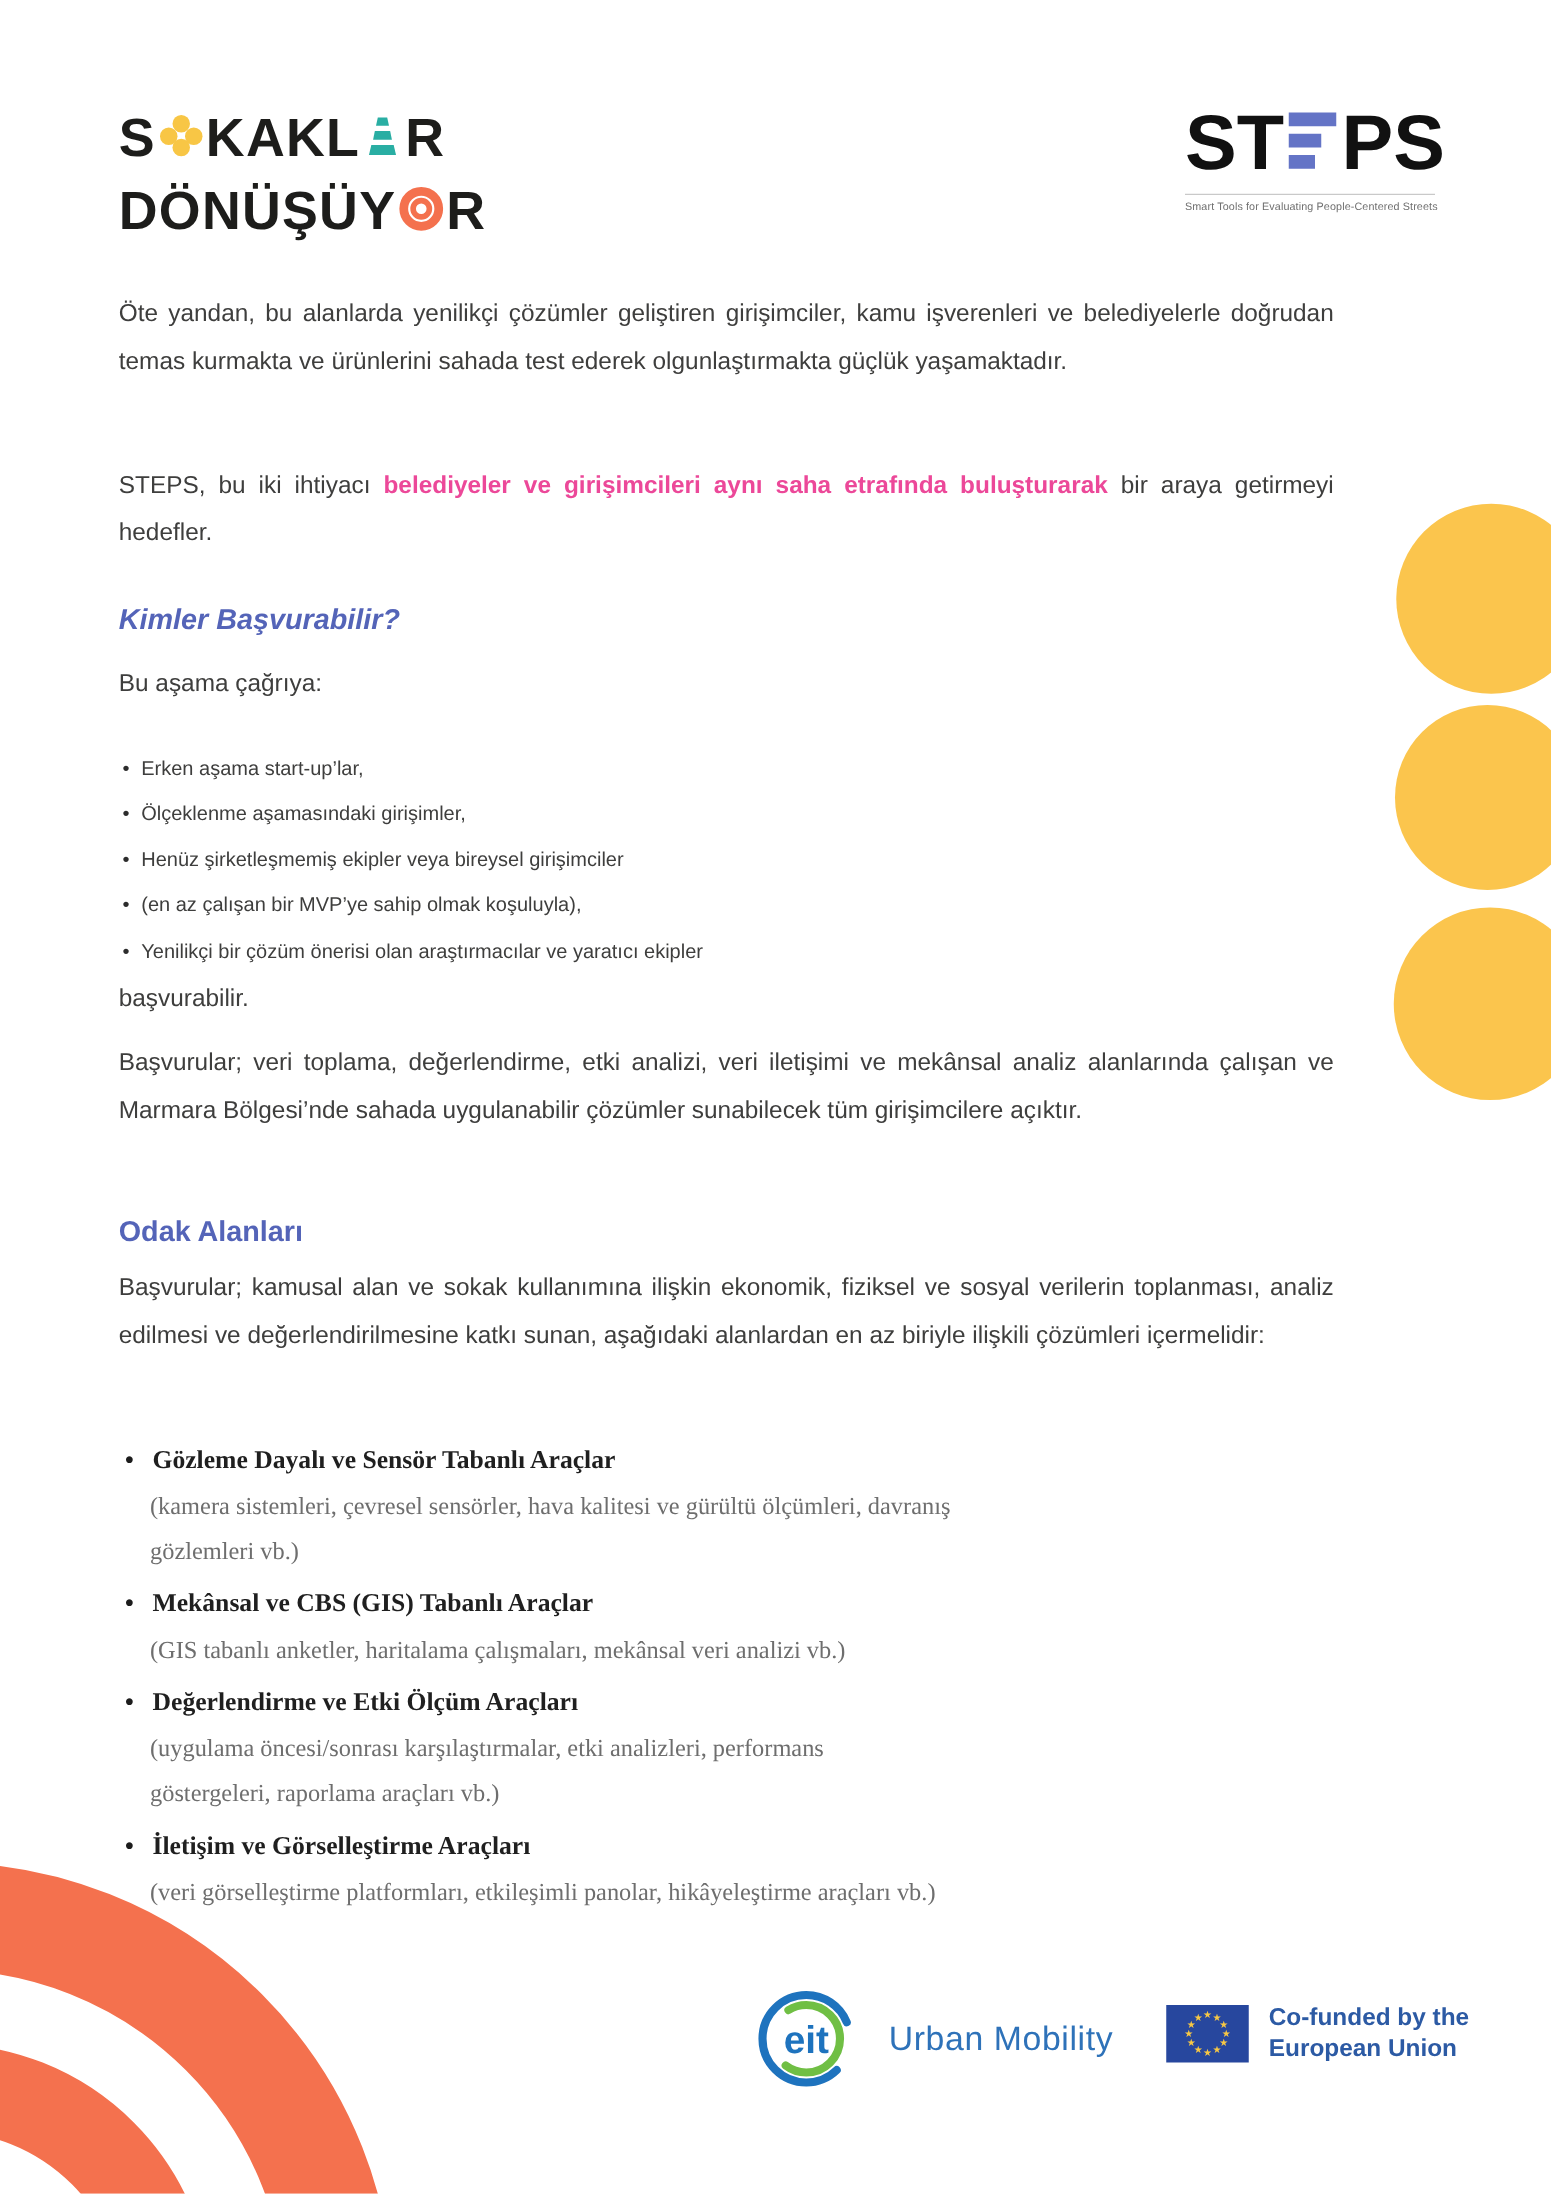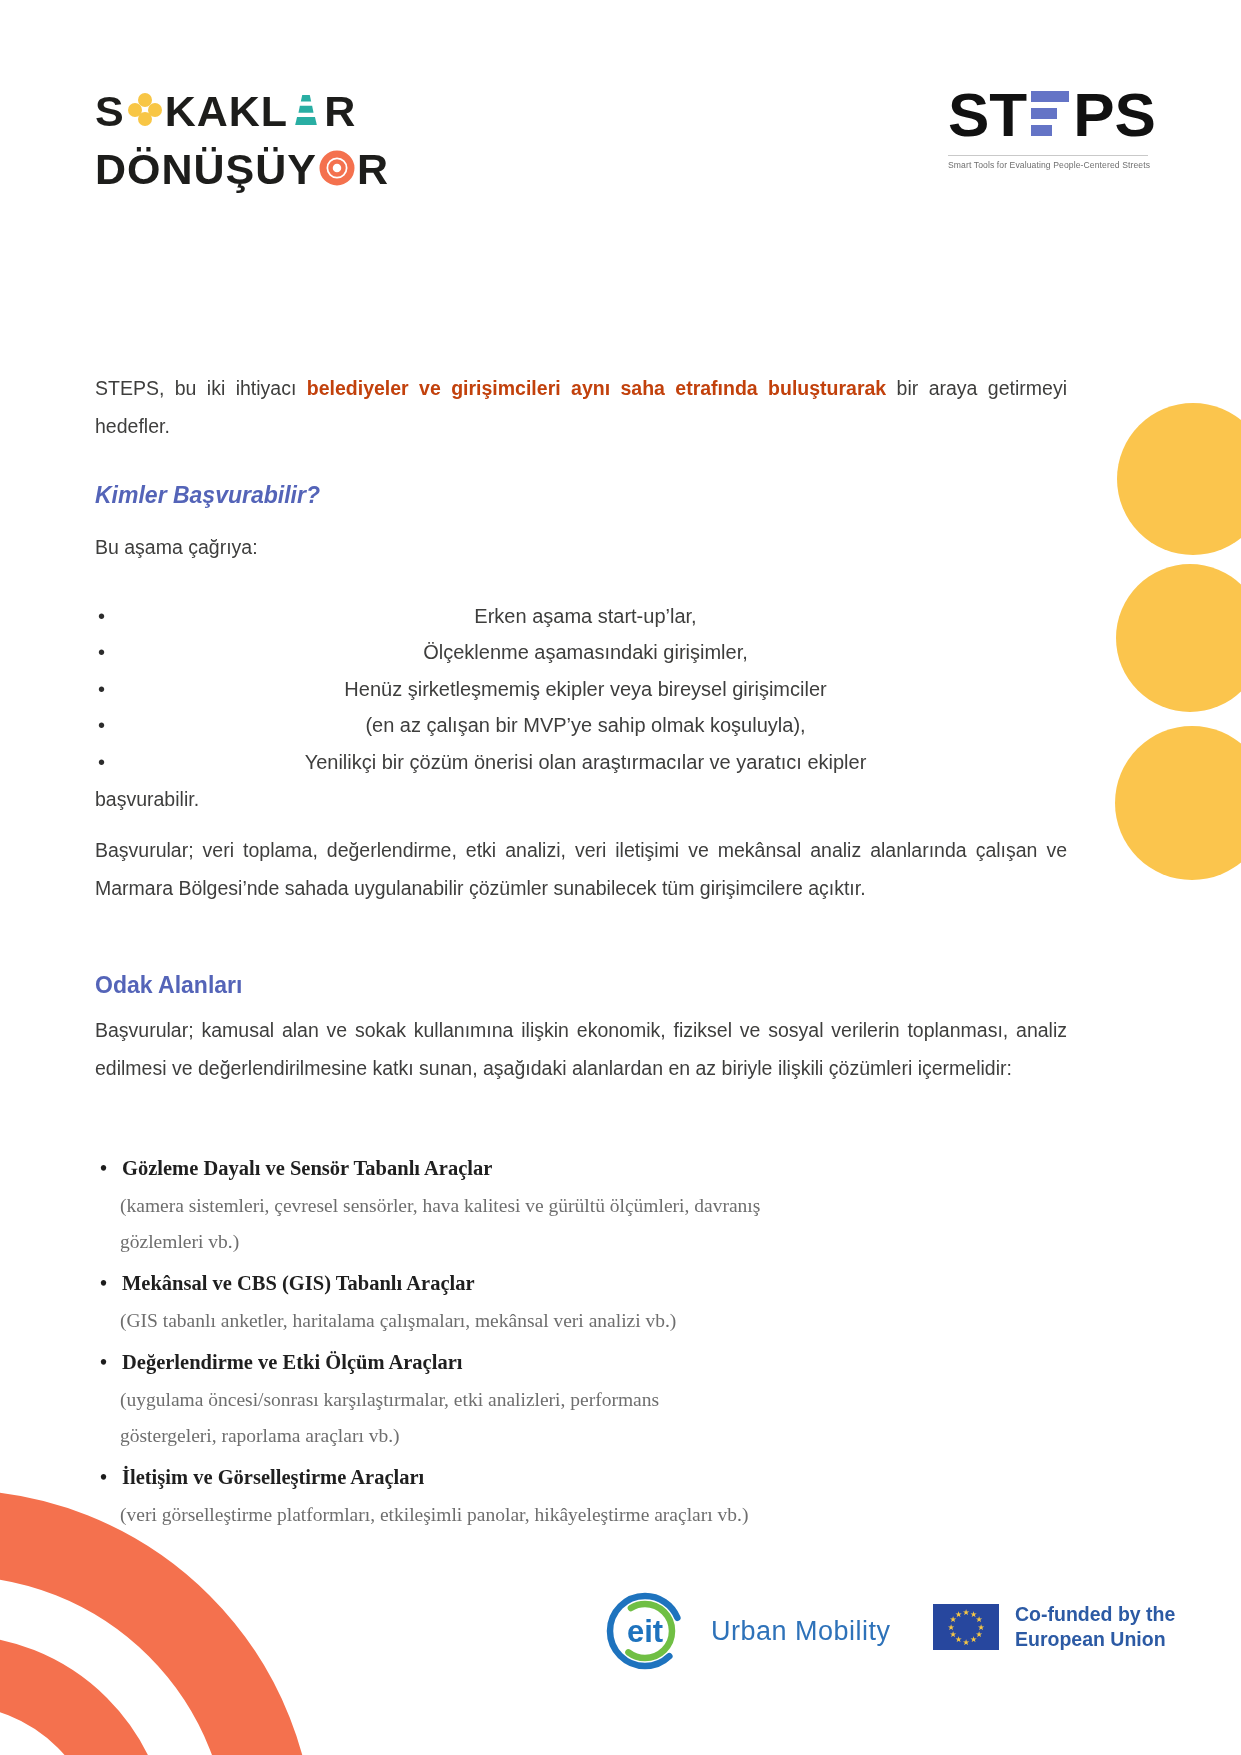--- a/index.html
+++ b/index.html
@@ -37,24 +37,24 @@
   .steps-e{display:inline-block;width:38px;height:45px;position:relative;margin:0 4px;}
   .steps-e i{position:absolute;left:0;height:11px;background:#6474C6;}
   .steps-e i:nth-child(1){top:0;width:38px;}
   .steps-e i:nth-child(2){top:17px;width:26px;}
   .steps-e i:nth-child(3){top:34px;width:21px;}
   .steps-rule{margin-top:9px;border-top:1px solid #c9c9c9;}
   .steps-tag{margin-top:4px;font-size:8.6px;color:#6f6f6f;letter-spacing:0.1px;white-space:nowrap;}
   
   .blk{position:absolute;left:95px;width:972px;font-size:19.5px;line-height:38px;}
   .just{text-align:justify;}
-  .b{font-weight:700;color:#c2410c;}
+  .b{font-weight:700;color:#ec4899;}
   h2.sec{position:absolute;left:95px;margin:0;font-size:23px;font-weight:800;color:#5464B8;line-height:30px;}
   ul.plain{position:absolute;left:98px;width:960px;list-style:none;margin:0;padding:0;}
-  ul.plain li{position:relative;padding-left:15px;line-height:36.4px;font-size:20px;text-align:center;}
+  ul.plain li{position:relative;padding-left:15px;line-height:36.4px;font-size:16px;}
   ul.plain li::before{content:"•";position:absolute;left:0;top:0;color:#2c2c2c;}
   ul.focus{position:absolute;left:100px;width:960px;list-style:none;margin:0;padding:0;}
   ul.focus li{position:relative;padding-left:22px;margin-bottom:5px;font-family:Liberation Serif, serif;}
   ul.focus li::before{content:"•";position:absolute;left:0;top:0;font-size:20px;line-height:37px;color:#1c1c1c;font-weight:700;}
   ul.focus .ft{font-size:20.5px;font-weight:800;color:#1f1f1f;line-height:37px;}
   ul.focus .fd{font-size:19.5px;color:#6e6e6e;line-height:36px;white-space:pre-line;padding-left:0;margin:1px 0 4px -2px;}
   
   .eit{position:absolute;left:604px;top:1590px;display:flex;align-items:center;}
   .eit-txt{margin-left:25px;font-size:27px;color:#2E72B9;letter-spacing:0.5px;font-weight:400;}
   .eu{position:absolute;left:933px;top:1602px;display:flex;align-items:center;}
@@ -93,20 +93,21 @@
   </div>
 
   <div class="steps">
     <div class="steps-word">
       <span>ST</span><span class="steps-e"><i></i><i></i><i></i></span><span>PS</span>
     </div>
     <div class="steps-rule"></div>
     <div class="steps-tag">Smart Tools for Evaluating People-Centered Streets</div>
   </div>
 
+  <p class="blk just" style="top:232px;margin:0;">Öte yandan, bu alanlarda yenilikçi çözümler geliştiren girişimciler, kamu işverenleri ve belediyelerle doğrudan temas kurmakta ve ürünlerini sahada test ederek olgunlaştırmakta güçlük yaşamaktadır.</p>
 
   <p class="blk just" style="top:369px;margin:0;"><span>STEPS, bu iki ihtiyacı </span><span class="b">belediyeler ve girişimcileri aynı saha etrafında buluşturarak</span><span> bir araya getirmeyi hedefler.</span></p>
 
   <h2 class="sec" style="top:480px;font-style:italic;">Kimler Başvurabilir?</h2>
 
   <p class="blk" style="top:528px;margin:0;">Bu aşama çağrıya:</p>
 
   <ul class="plain" style="top:598px;">
     <li>Erken aşama start-up’lar,</li>
     <li>Ölçeklenme aşamasındaki girişimler,</li>

